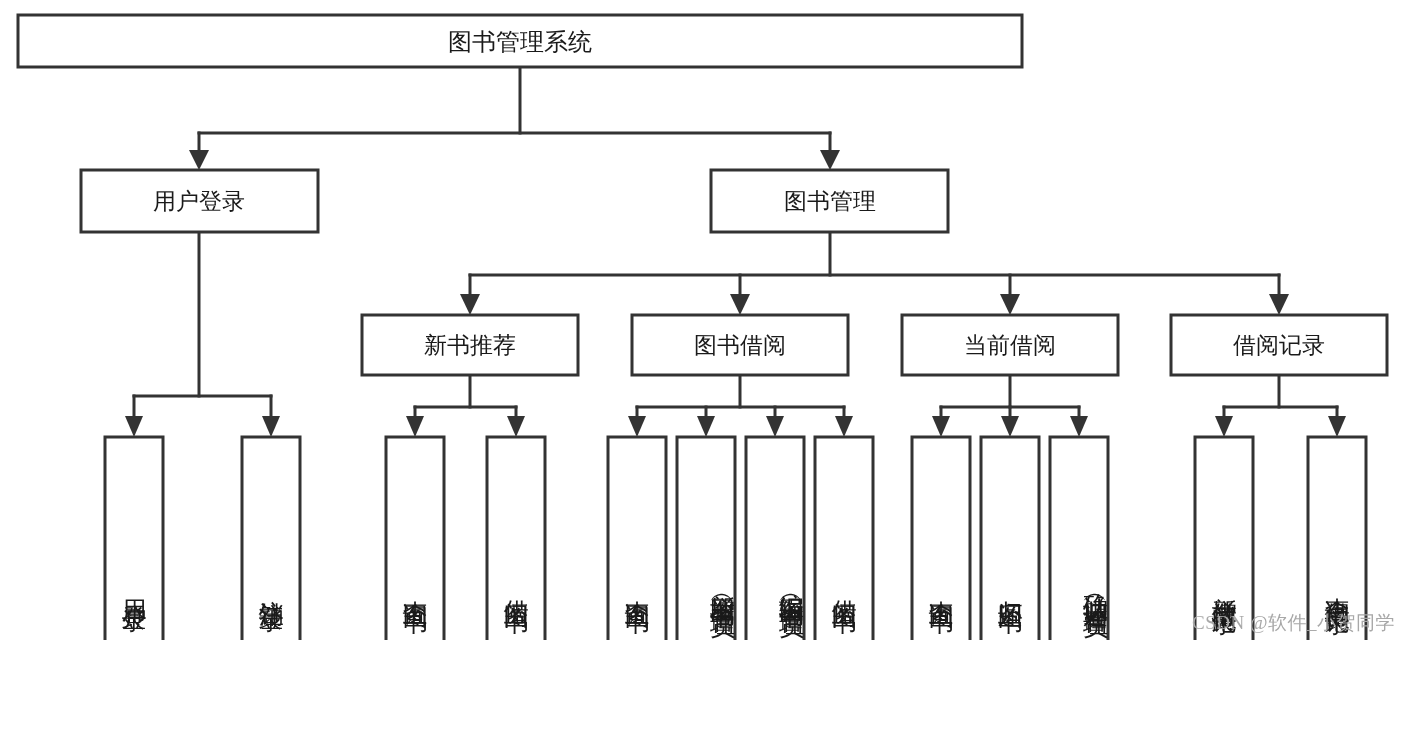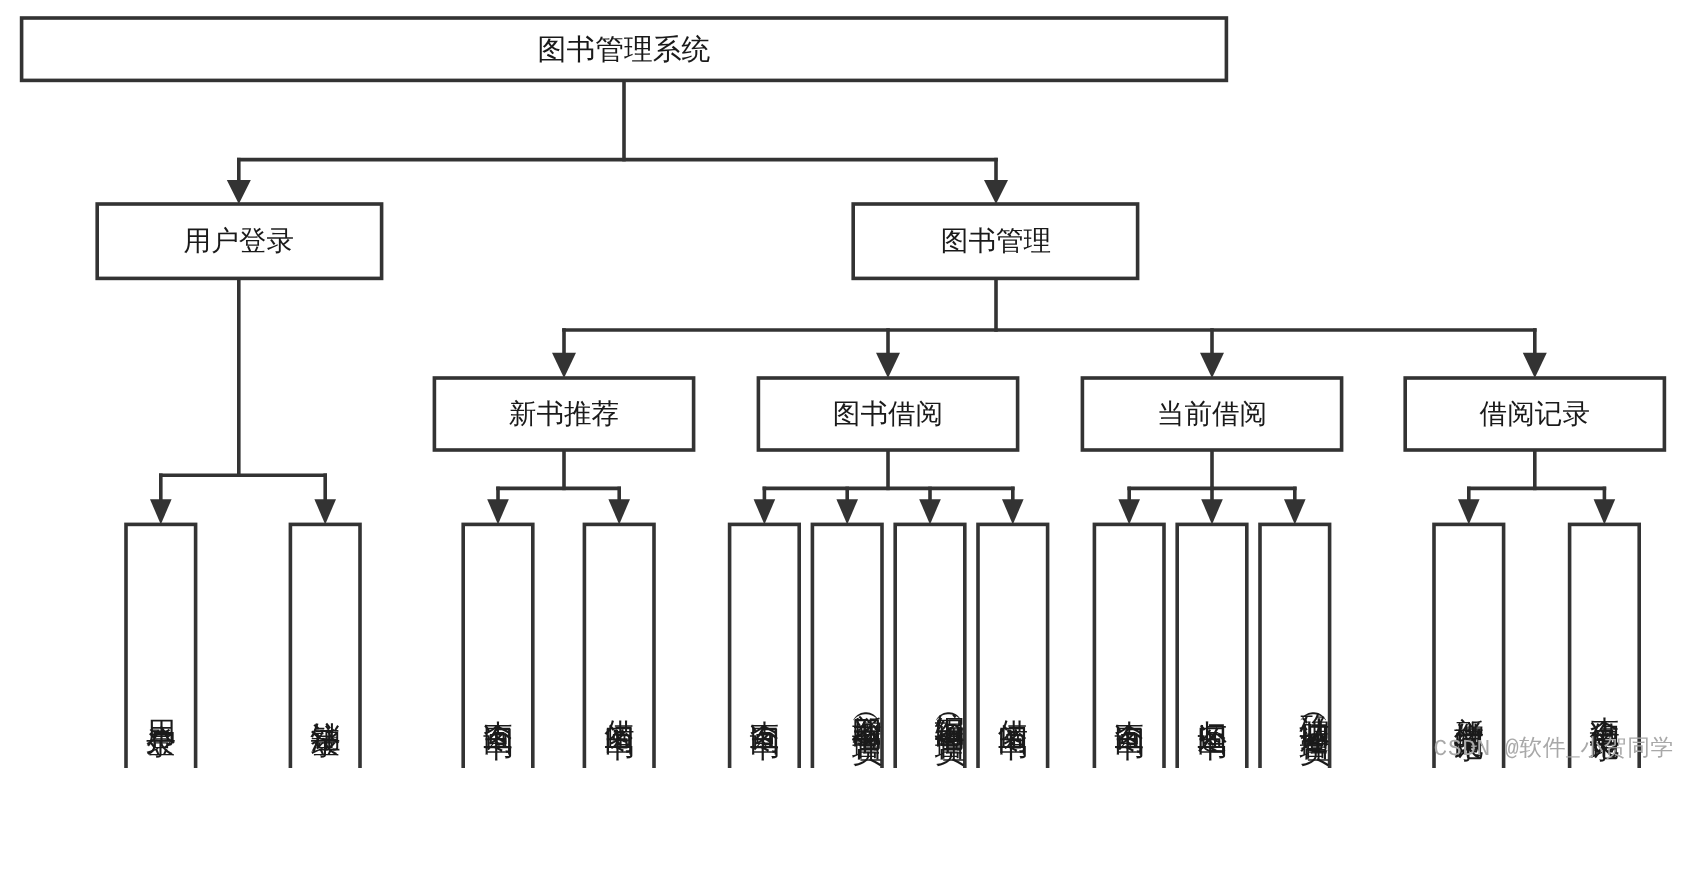--- a/index.html
+++ b/index.html
@@ -62,21 +62,21 @@
     display: flex;
     align-items: center;
     justify-content: center;
     white-space: nowrap;
     pointer-events: none;
   }
   #watermark {
     position: absolute;
     right: 10px;
     bottom: 4px;
-    font-family: Liberation Mono, monospace;
+    font-family: Liberation Serif, serif;
     font-size: 19px;
     color: #a8a8a8;
     letter-spacing: 0.5px;
     white-space: nowrap;
   }
 </style>
 </head>
 <body>
 
 <div id="diagram-root">

